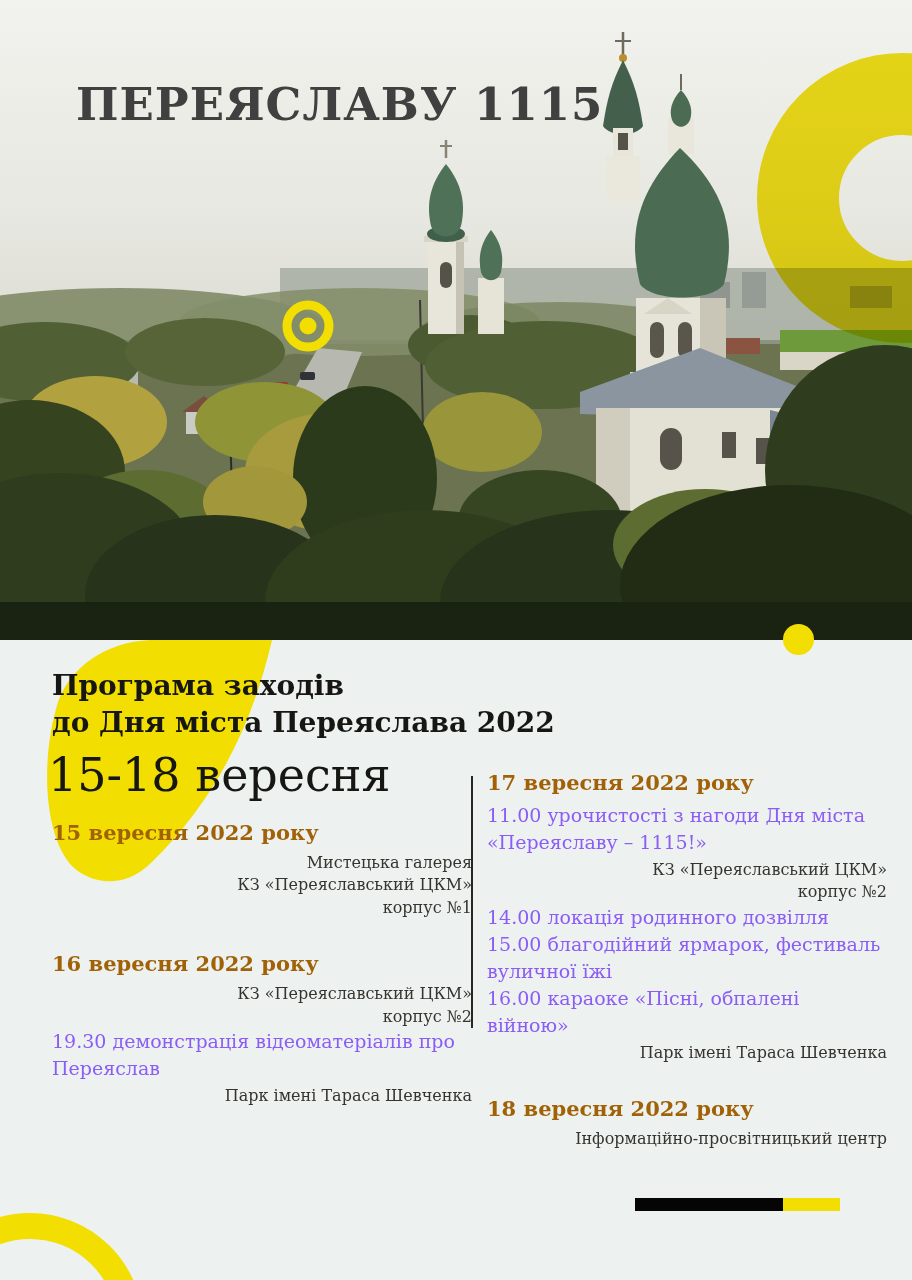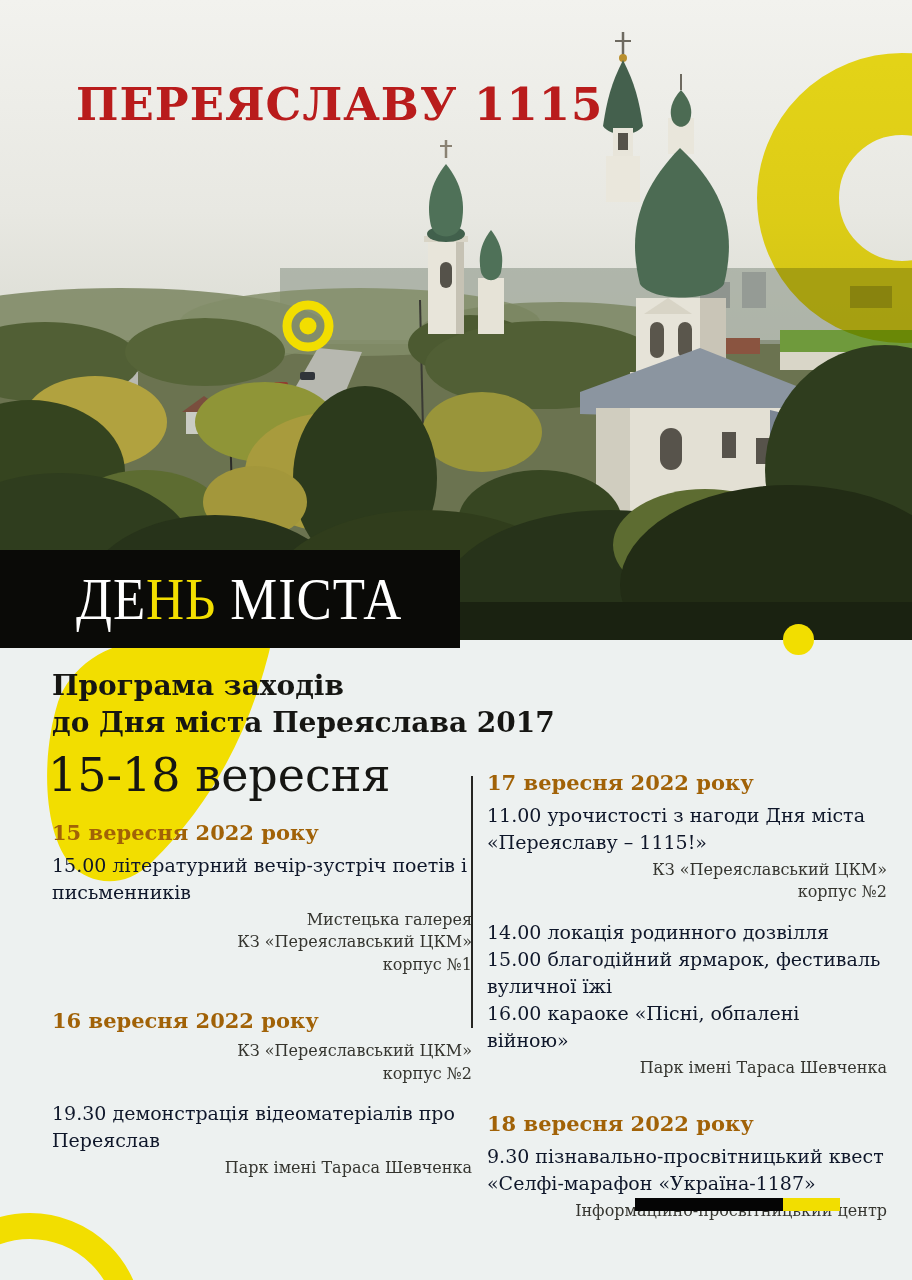--- a/index.html
+++ b/index.html
@@ -9,21 +9,21 @@
     font-family:"DejaVu Serif", serif;color:var(--ink,#1B1B19);
   }
   
   .photo{position:absolute;left:0;top:0;width:912px;height:640px;overflow:hidden;}
   .photo svg{display:block;}
   .yellow-fill{fill:var(--yellow,#F2DE00);}
   .yellow-stroke{stroke:var(--yellow,#F2DE00);fill:none;}
   
   .top-title{
     position:absolute;left:76px;top:78px;margin:0;z-index:5;
-    font-size:45px;font-weight:bold;letter-spacing:1px;color:#b91c1c;
+    font-size:45px;font-weight:bold;letter-spacing:1px;color:#404040;
     font-family:"DejaVu Serif", serif;
   }
   
   .banner{
     position:absolute;left:0;top:550px;width:460px;height:98px;z-index:6;
     background:var(--banner,#0A0A07);display:flex;align-items:center;
   }
   .banner-title{
     display:inline-block;margin-left:76px;
     font-family:"Liberation Serif", serif;font-size:60px;line-height:1;
@@ -40,24 +40,24 @@
     font-size:28px;font-weight:bold;line-height:1.32;color:#161613;}
   .date-range{position:absolute;left:48px;top:108px;z-index:1;
     font-size:46px;font-weight:normal;color:#161613;}
   .col{position:absolute;z-index:1;}
   .col-left{left:52px;top:180px;width:420px;}
   .col-right{left:487px;top:130px;width:400px;}
   .divider{position:absolute;left:471px;top:136px;width:2px;height:252px;
     background:#26262raw3;background:#262623;z-index:1;}
   .block{margin-bottom:32px;}
   .block-date{font-weight:bold;font-size:21px;margin-bottom:7px;color:#a16207;}
-  .event{font-size:19px;line-height:1.42;color:#0f172a;}
+  .event{font-size:19px;line-height:1.42;color:#8b5cf6;}
   .venue{font-size:16px;line-height:1.4;text-align:right;color:#35352F;}
   .event + .venue{margin-top:3px;}
-  .venue + .event{margin-top:15px;}
+  .venue + .event{}
   
   .dot{
     position:absolute;left:783px;top:624px;width:31px;height:31px;border-radius:50%;
     background:var(--yellow,#F2DE00);z-index:7;
   }
   .bottom-bar{position:absolute;left:635px;top:1198px;width:205px;height:13px;
     background:#050505;z-index:3;}
   .bottom-bar-yellow{position:absolute;right:0;top:0;width:57px;height:13px;
     background:var(--yellow,#F2DE00);}
   .ring-bottom{position:absolute;left:0;top:1180px;z-index:3;}
@@ -183,40 +183,36 @@
       </g>
       <g>
         <circle class="yellow-stroke" cx="308" cy="326" r="21" stroke-width="9"></circle>
         <circle class="yellow-fill" cx="308" cy="326" r="8.5"></circle>
       </g>
     </svg>
   </div>
 
   <h1 class="top-title">ПЕРЕЯСЛАВУ 1115</h1>
 
-  <div class="banner">
-    <span class="banner-title"><span style="color: rgb(255, 255, 255);">ДЕ</span><span style="color: rgb(242, 222, 0);">НЬ</span><span style="color: rgb(255, 255, 255);"> МІСТА</span></span>
-  </div>
 
   <div class="program">
     <svg class="swoosh" width="330" height="300" viewBox="0 0 330 300">
       <path class="yellow-fill" d="M 150 0 L 272 0 C 252 86 215 160 152 222 C 122 252 88 242 72 226 C 44 196 40 120 58 62 C 70 28 105 2 150 0 Z"></path>
     </svg>
 
     <div class="prog-heading">
       <div>Програма заходів</div>
-      <div>до Дня міста Переяслава 2017</div>
+      <div>до Дня міста Переяслава 2022</div>
     </div>
 
     <div class="date-range">15-18 вересня</div>
 
     <div class="col col-left">
         <div class="block">
           <div class="block-date">15 вересня 2022 року</div>
-          <div class="event">15.00 літературний вечір-зустріч поетів і письменників</div>
           <div class="venue">Мистецька галерея</div>
           <div class="venue">КЗ «Переяславський ЦКМ»</div>
           <div class="venue">корпус №1</div>
         </div>
         <div class="block">
           <div class="block-date">16 вересня 2022 року</div>
           <div class="venue">КЗ «Переяславський ЦКМ»</div>
           <div class="venue">корпус №2</div>
           <div class="event">19.30 демонстрація відеоматеріалів про Переяслав</div>
           <div class="venue">Парк імені Тараса Шевченка</div>
@@ -229,21 +225,20 @@
           <div class="event">11.00 урочистості з нагоди Дня міста «Переяславу – 1115!»</div>
           <div class="venue">КЗ «Переяславський ЦКМ»</div>
           <div class="venue">корпус №2</div>
           <div class="event">14.00 локація родинного дозвілля</div>
           <div class="event">15.00 благодійний ярмарок, фестиваль вуличної їжі</div>
           <div class="event">16.00   караоке «Пісні, обпалені війною»</div>
           <div class="venue">Парк імені Тараса Шевченка</div>
         </div>
         <div class="block">
           <div class="block-date">18 вересня 2022 року</div>
-          <div class="event">9.30 пізнавально-просвітницький квест «Селфі-марафон «Україна-1187»</div>
           <div class="venue">Інформаційно-просвітницький центр</div>
         </div>
       </div>
   </div>
 
   <div class="dot"></div>
 
   <div class="bottom-bar">
     <div class="bottom-bar-yellow"></div>
   </div>

